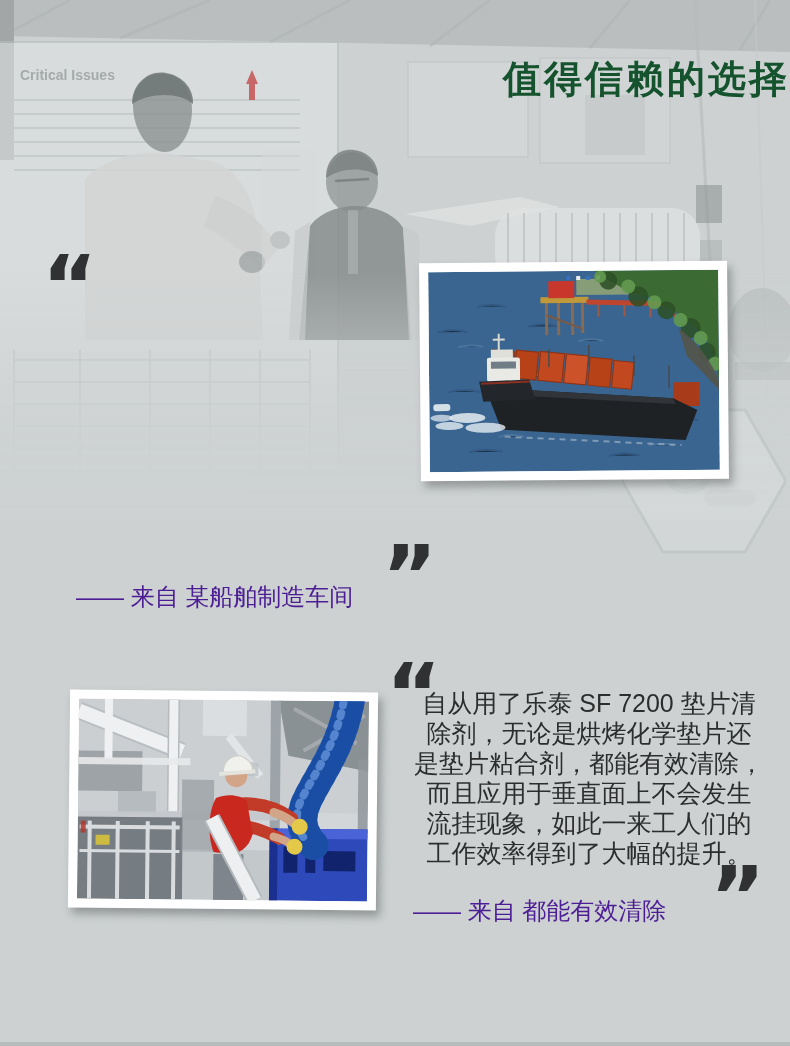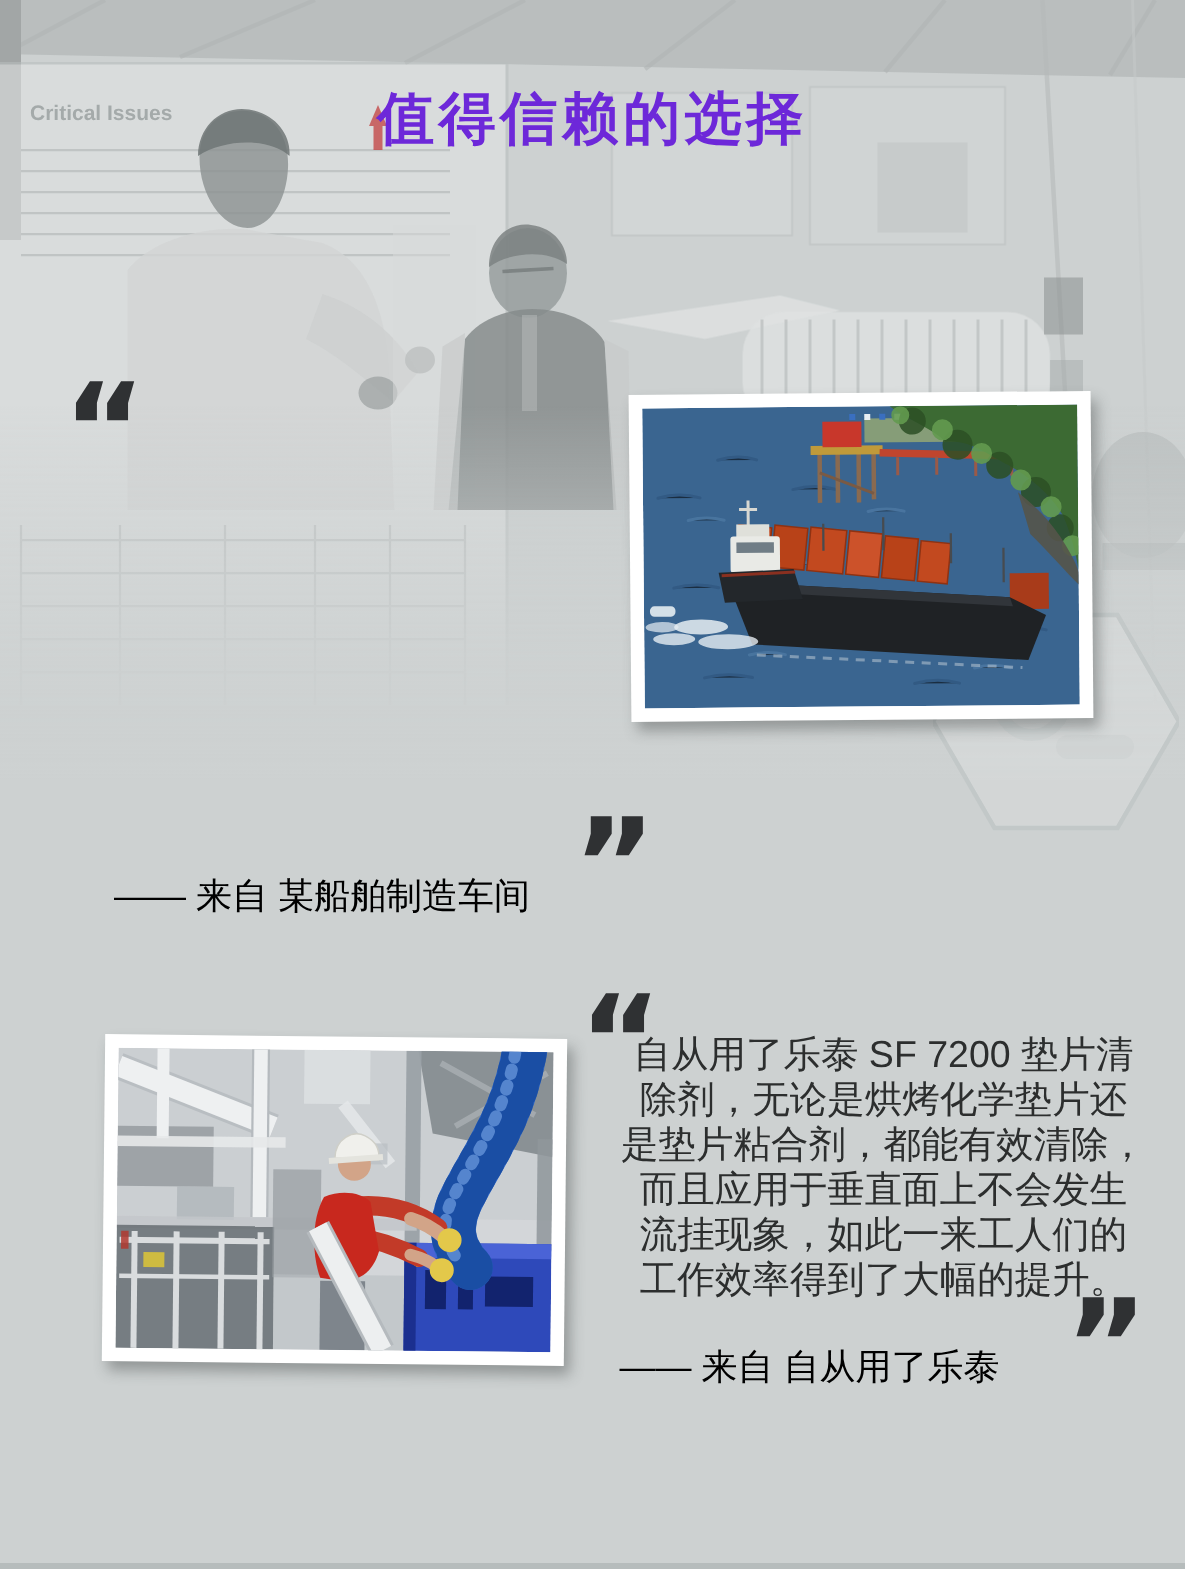--- a/index.html
+++ b/index.html
@@ -6,21 +6,21 @@
   .page{position:relative;width:790px;height:1046px;overflow:hidden;
         background:#cdd1d1;font-family:"Liberation Sans","DejaVu Sans",sans-serif;color:#2c2e2e;}
   .bg-photo{position:absolute;top:0;left:0;}
   .bg-fade{position:absolute;top:0;left:0;width:790px;height:520px;
            background:linear-gradient(180deg,rgba(205,209,209,0) 52%,rgba(205,209,209,.88) 84%,#cdd1d1 100%);}
   .page-title{position:absolute;top:54px;left:0;width:100%;text-align:center;
               font-size:38px;font-weight:bold;letter-spacing:3px;color:#cb2026;}
   .quote-mark{position:absolute;font-size:84px;font-weight:bold;color:#2f3133;line-height:1;
               font-family:"DejaVu Sans",sans-serif;}
   .quote-text{position:absolute;font-size:25px;line-height:30px;white-space:pre;color:#2c2e2e;}
-  .attr{position:absolute;font-size:24px;color:#000000;}
+  .attr{position:absolute;font-size:24px;color:#4c1d95;}
   .photo-frame{position:absolute;background:#fff;padding:9px;
                box-shadow:4px 6px 9px rgba(66,72,72,.42);}
   .photo-frame svg{display:block;}
   .frame-barge{left:420px;top:262px;transform:rotate(-0.5deg);}
   .frame-worker{left:69px;top:691px;transform:rotate(0.6deg);}
   .watermark{position:absolute;left:622px;top:406px;}
   .bottom-strip{position:absolute;left:0;bottom:0;width:790px;height:4px;background:#b6bcbc;}
 </style>
 </head>
 <body>
@@ -129,21 +129,21 @@
     </g>
   </svg>
   <div class="bg-fade"></div>
 
   <svg class="watermark" width="164" height="150" viewBox="0 0 164 150">
     <polygon points="41,4 123,4 164,75 123,146 41,146 0,75" fill="#dfe3e3" fill-opacity="0.45" stroke="#c0c6c6" stroke-width="3" opacity="0.8"></polygon>
     <circle cx="66" cy="62" r="22" fill="none" stroke="#c6cbcb" stroke-width="8" opacity="0.45"></circle>
     <rect x="82" y="84" width="52" height="16" rx="8" fill="#c9cecd" opacity="0.4"></rect>
   </svg>
 
-  <div class="page-title" style="color: #6d28d9;">值得信赖的选择</div>
+  <div class="page-title" style="color: #14532d; text-align: right;">值得信赖的选择</div>
 
   <div class="quote-mark" style="left:42px;top:244px;">“</div>
   <div class="quote-mark" style="left:382px;top:534px;">”</div>
   <div class="attr" style="left:76px;top:581px;">—— 来自 某船舶制造车间</div>
 
   <div class="photo-frame frame-barge">
     <svg width="290" height="200" viewBox="0 0 290 200">
       <rect width="290" height="200" fill="#3a6590"></rect>
       <g stroke="#2c527a" stroke-width="2" opacity="0.55" stroke-linecap="round">
         <path d="M10,60 q14,-4 28,0"></path>
@@ -334,16 +334,16 @@
   </div>
 
   <div class="quote-mark" style="left:386px;top:652px;">“</div>
   <div class="quote-text" style="left:414px;top:688px;text-align:center;">自从用了乐泰 SF 7200 垫片清
 除剂，无论是烘烤化学垫片还
 是垫片粘合剂，都能有效清除，
 而且应用于垂直面上不会发生
 流挂现象，如此一来工人们的
 工作效率得到了大幅的提升。</div>
   <div class="quote-mark" style="left:710px;top:855px;">”</div>
-  <div class="attr" style="left:413px;top:895px;">—— 来自 自从用了乐泰</div>
+  <div class="attr" style="left:413px;top:895px;">—— 来自 都能有效清除</div>
 
   <div class="bottom-strip"></div>
 </div>
 
 </body></html>

